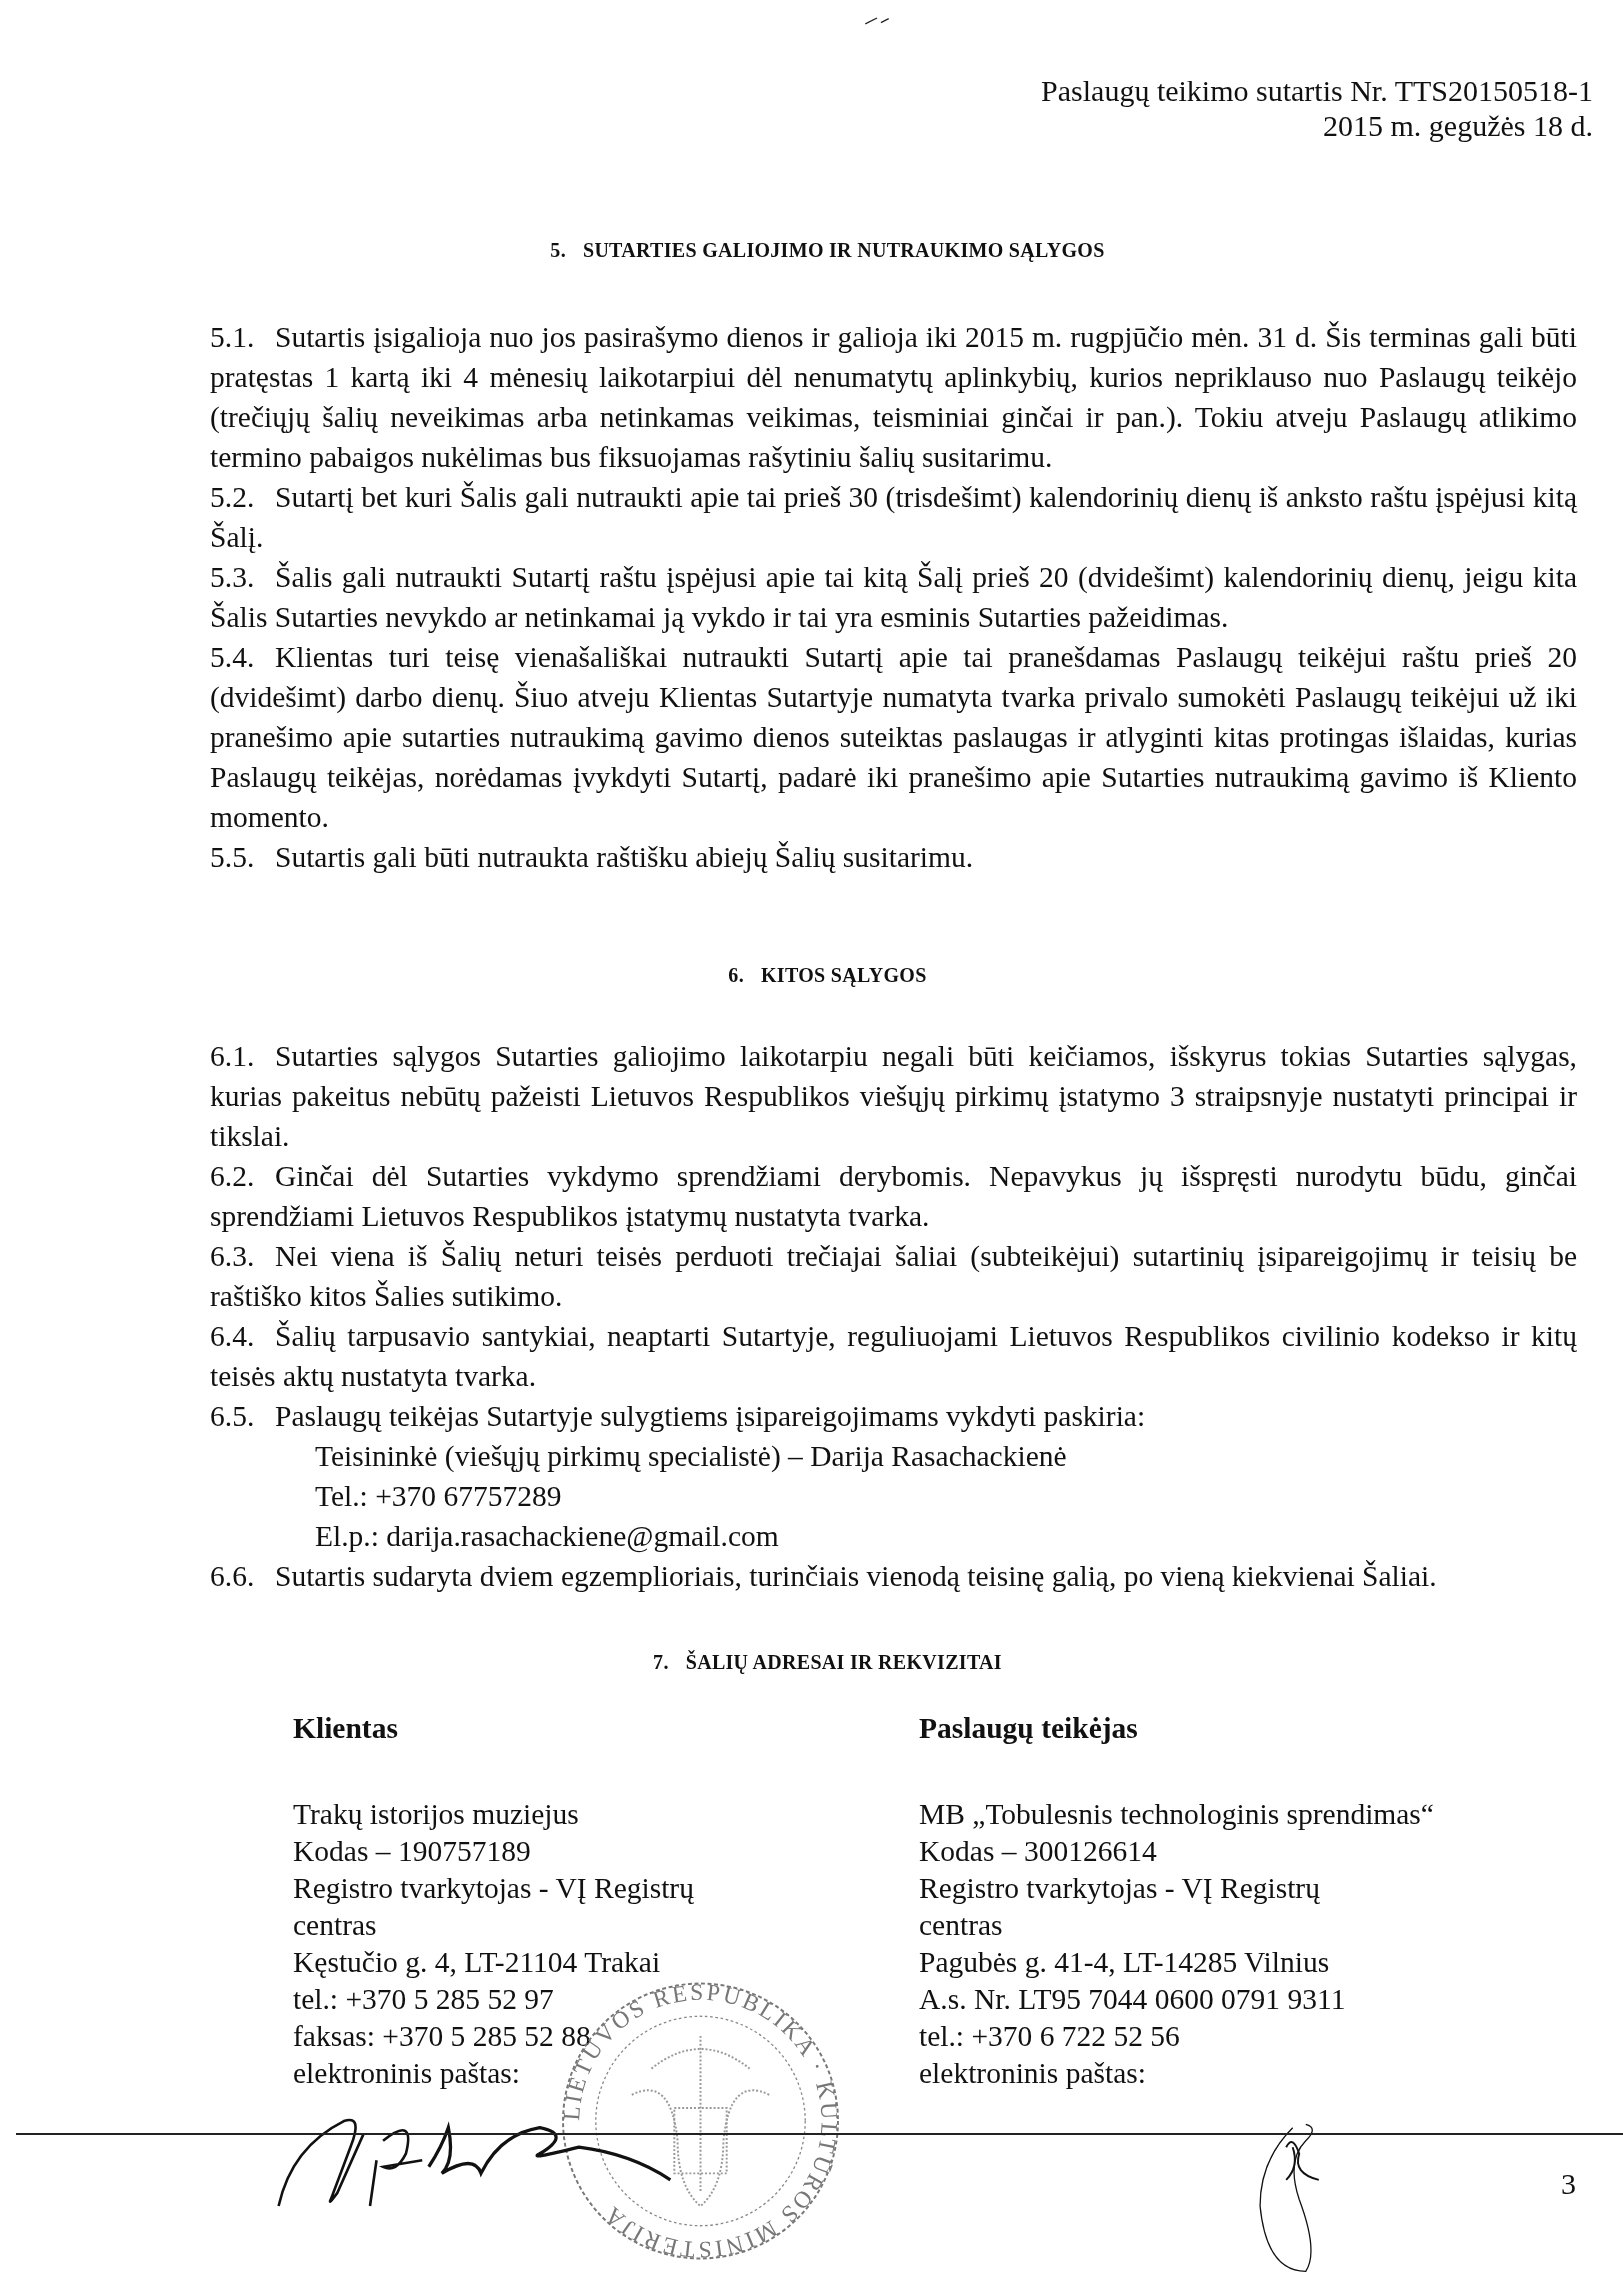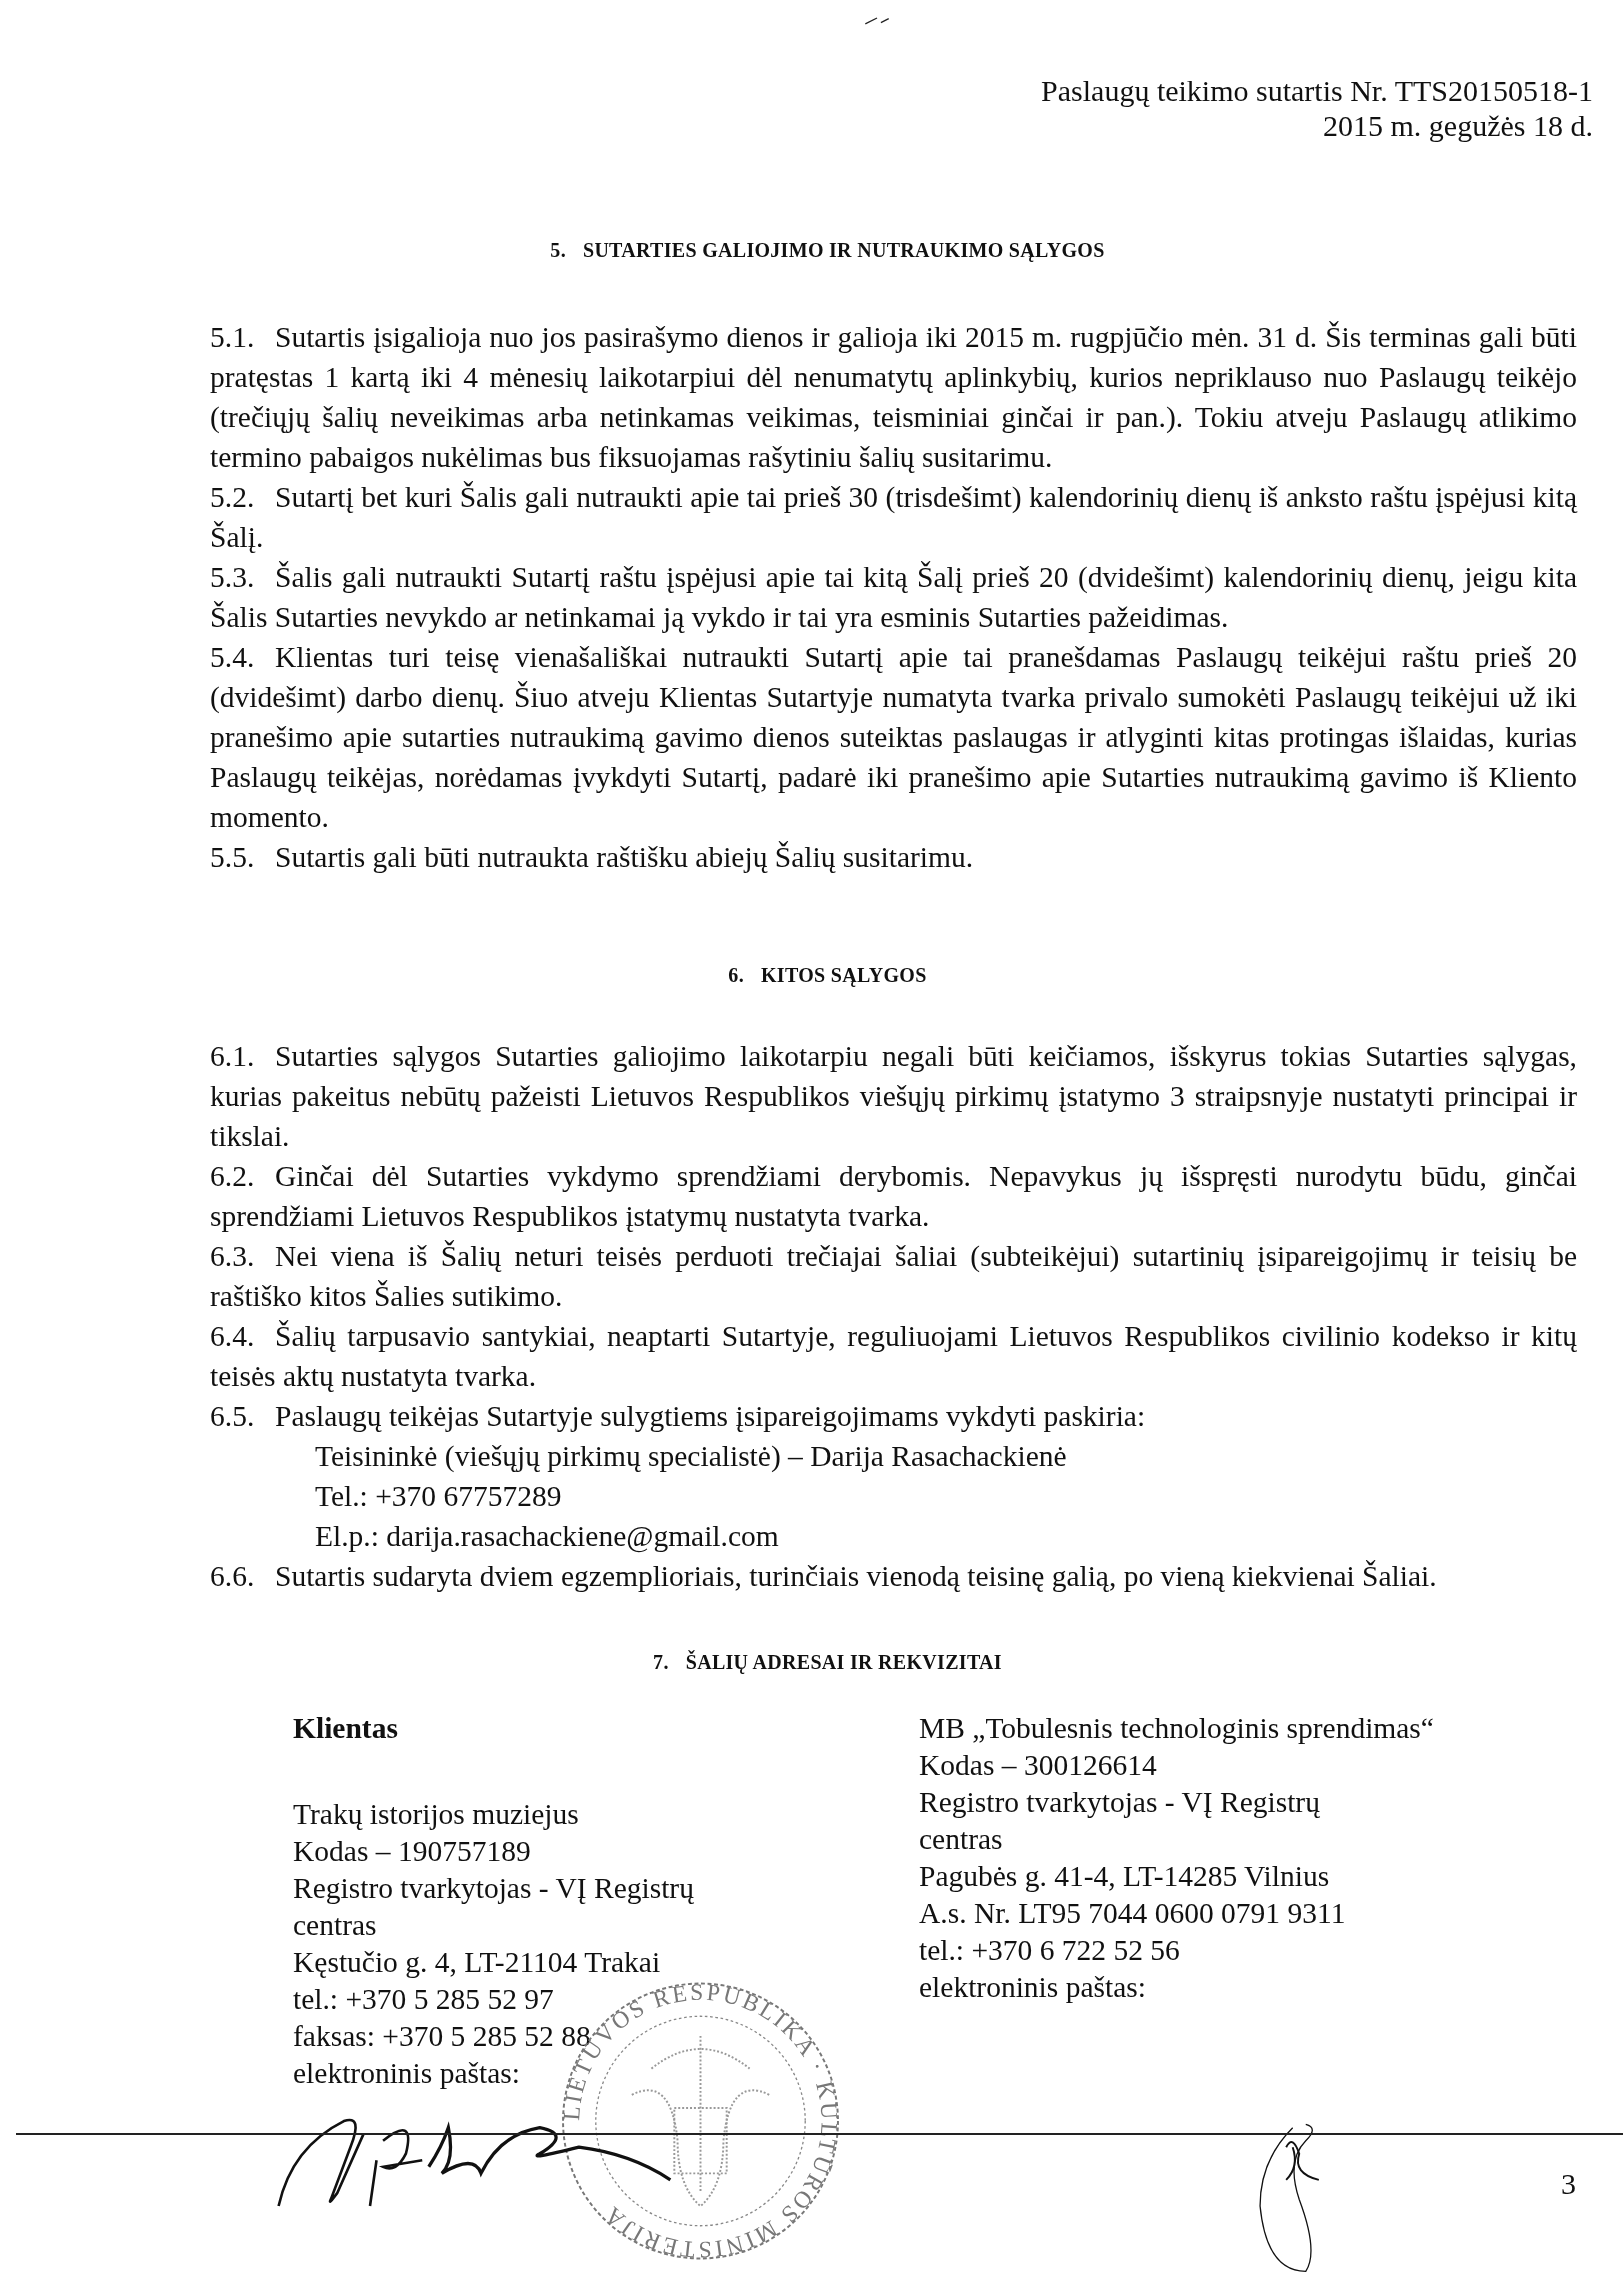--- a/index.html
+++ b/index.html
@@ -101,20 +101,21 @@
     <span class="line">Kodas – 190757189</span>
     <span class="line">Registro tvarkytojas - VĮ Registrų</span>
     <span class="line">centras</span>
     <span class="line">Kęstučio g. 4, LT-21104 Trakai</span>
     <span class="line">tel.: +370 5 285 52 97</span>
     <span class="line">faksas: +370 5 285 52 88</span>
     <span class="line">elektroninis paštas:</span>
   </div>
 
   <div class="party-col" style="left:903px; top:1710px;">
+    <span class="party-head">Paslaugų teikėjas</span>
     <span class="line">MB „Tobulesnis technologinis sprendimas“</span>
     <span class="line">Kodas – 300126614</span>
     <span class="line">Registro tvarkytojas - VĮ Registrų</span>
     <span class="line">centras</span>
     <span class="line">Pagubės g. 41-4, LT-14285 Vilnius</span>
     <span class="line">A.s. Nr. LT95 7044 0600 0791 9311</span>
     <span class="line">tel.: +370 6 722 52 56</span>
     <span class="line">elektroninis paštas:</span>
   </div>
 

